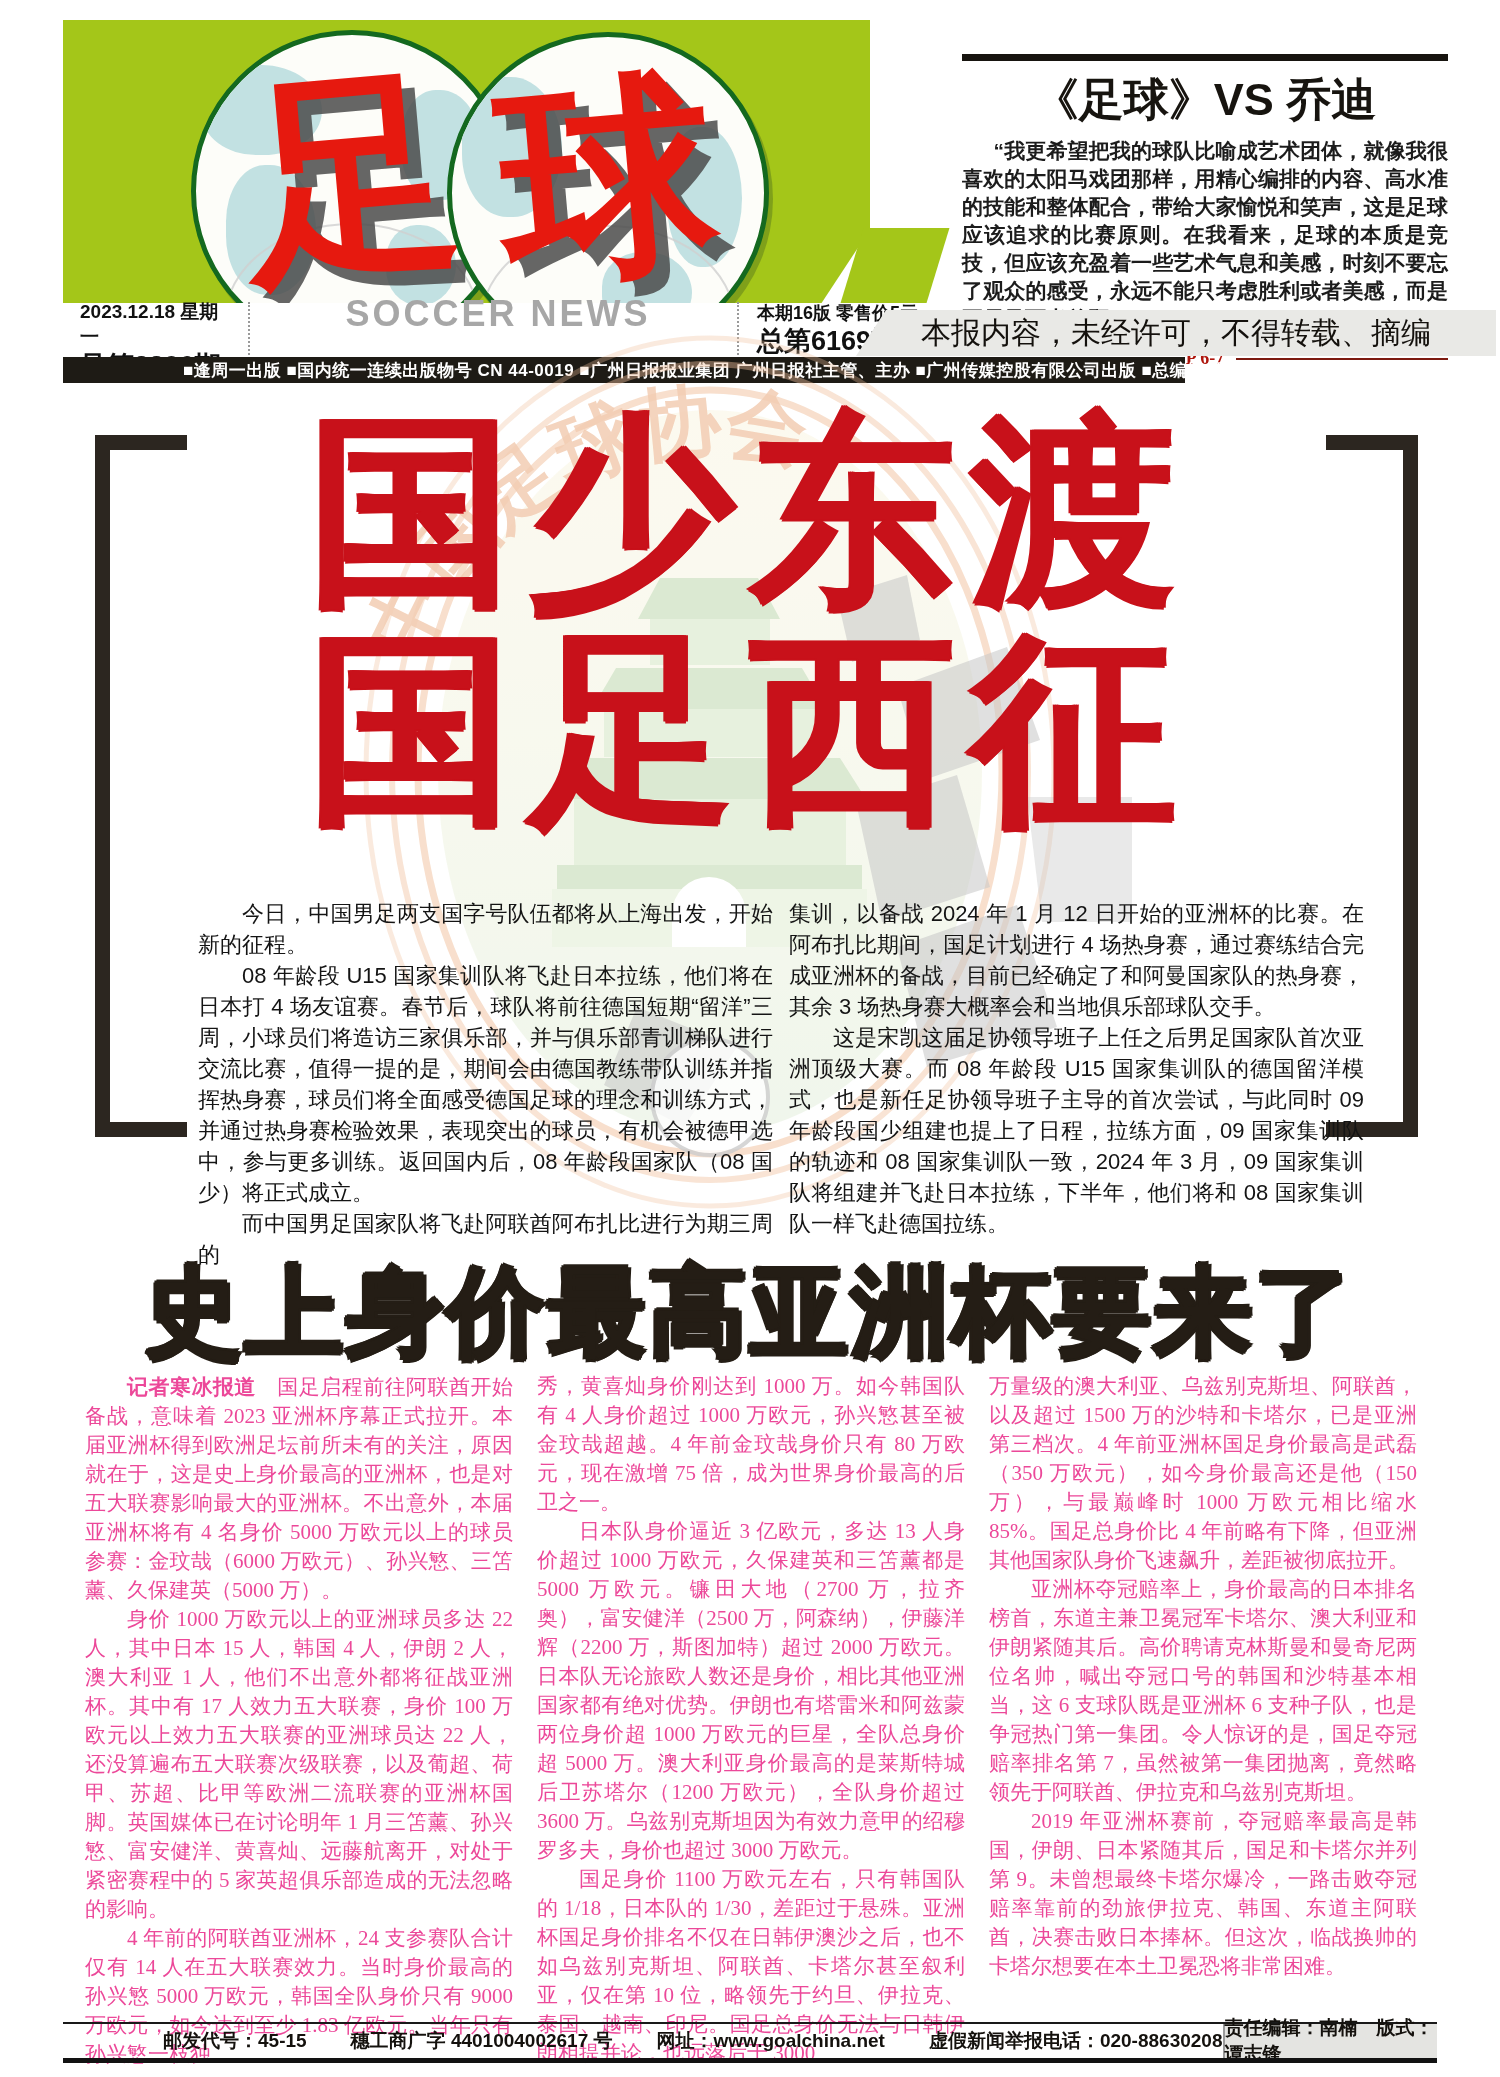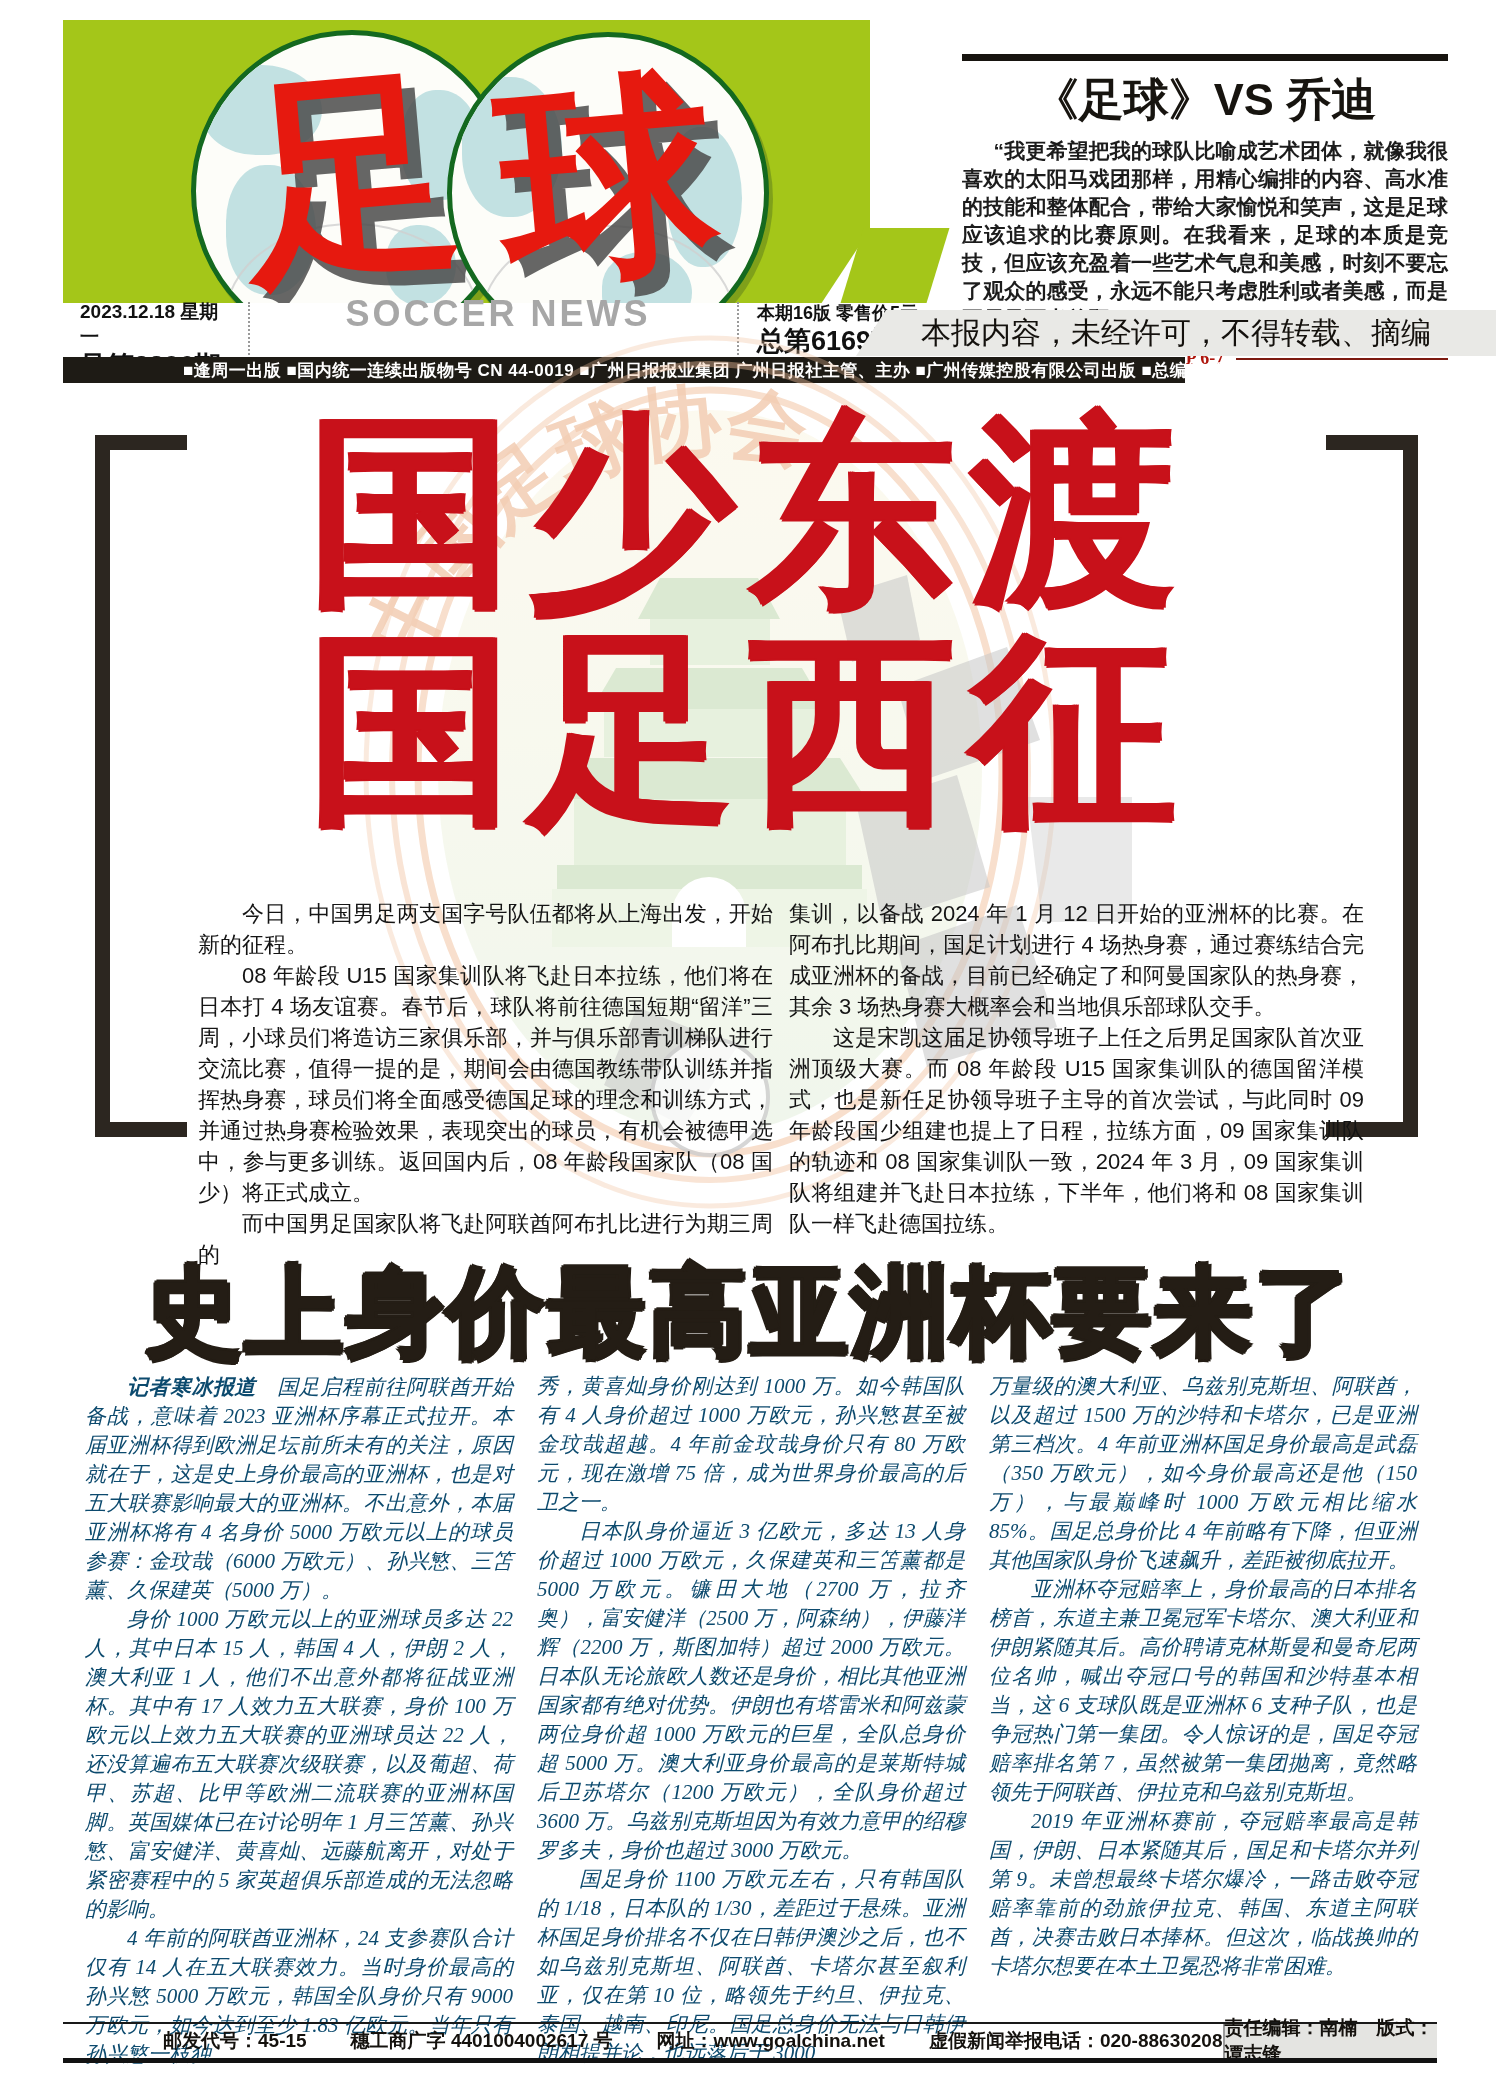--- a/index.html
+++ b/index.html
@@ -69,21 +69,21 @@
   .lead-cols p{margin:0;text-indent:2em;}
   .lead-cols p.cont{text-indent:0;}
 
   
   .article-headline{position:absolute;left:0;top:1248px;width:1500px;text-align:center;
                     font-size:98px;font-weight:bold;color:#241d15;letter-spacing:3px;
                     text-shadow:3px 0 currentColor,-3px 0 currentColor,0 3px currentColor,
                                 0 -3px currentColor,2px 2px currentColor,-2px -2px currentColor;}
   .article-cols{position:absolute;left:85px;top:1372px;width:1332px;display:flex;gap:24px;
                 font-family:"Liberation Serif","DejaVu Serif",serif;font-size:21px;line-height:29px;
-                color:#0c4a6e;text-align:justify;font-style:italic;}
+                color:#ec4899;text-align:justify;}
   .article-cols .col{flex:1;}
   .article-cols p{margin:0;text-indent:2em;}
   .article-cols p.cont{text-indent:0;}
   .reporter{font-weight:bold;font-family:"Liberation Sans",sans-serif;}
 
   
   .footer-topline{position:absolute;left:63px;top:2022px;width:1374px;height:2px;background:#191919;}
   .footer-band{position:absolute;left:63px;top:2024px;width:1374px;height:34px;display:flex;
                align-items:stretch;font-size:19px;font-weight:bold;color:#14110d;}
   .footer-left{flex:1;display:flex;align-items:center;gap:44px;padding-left:100px;white-space:nowrap;}

